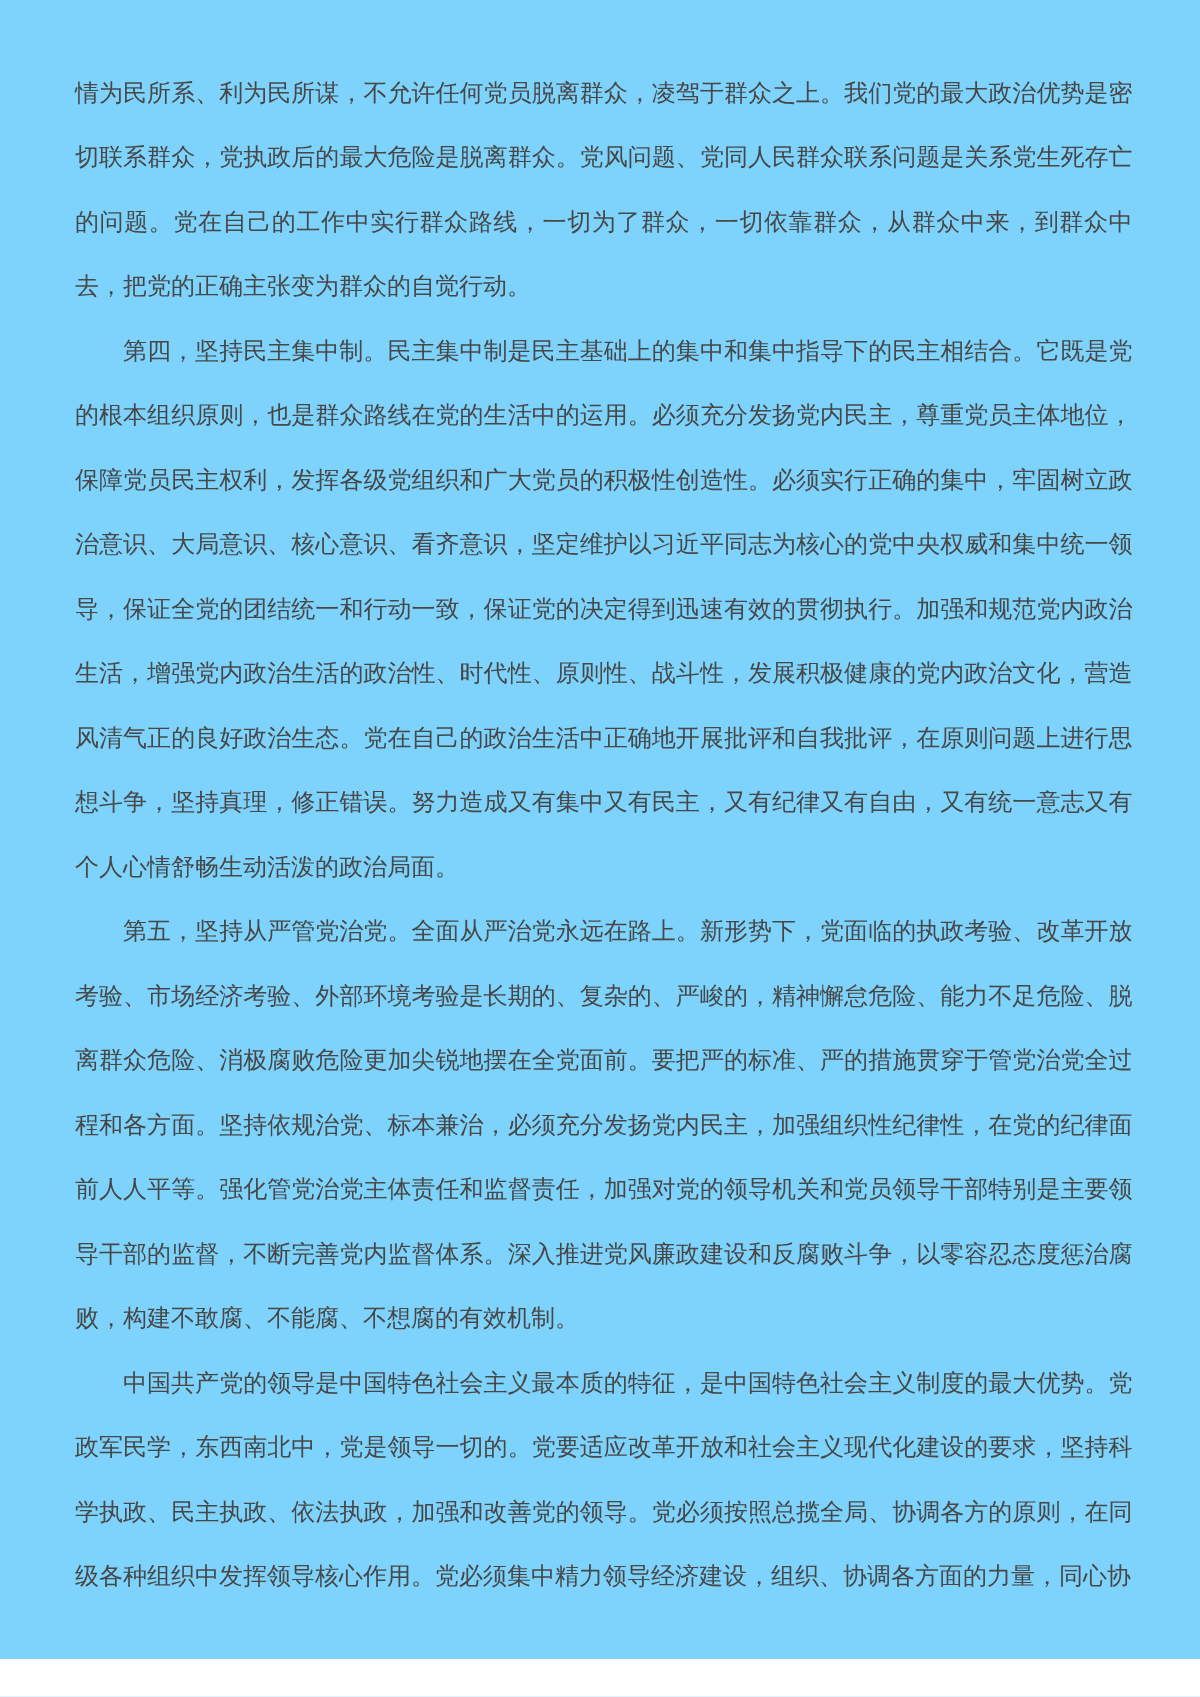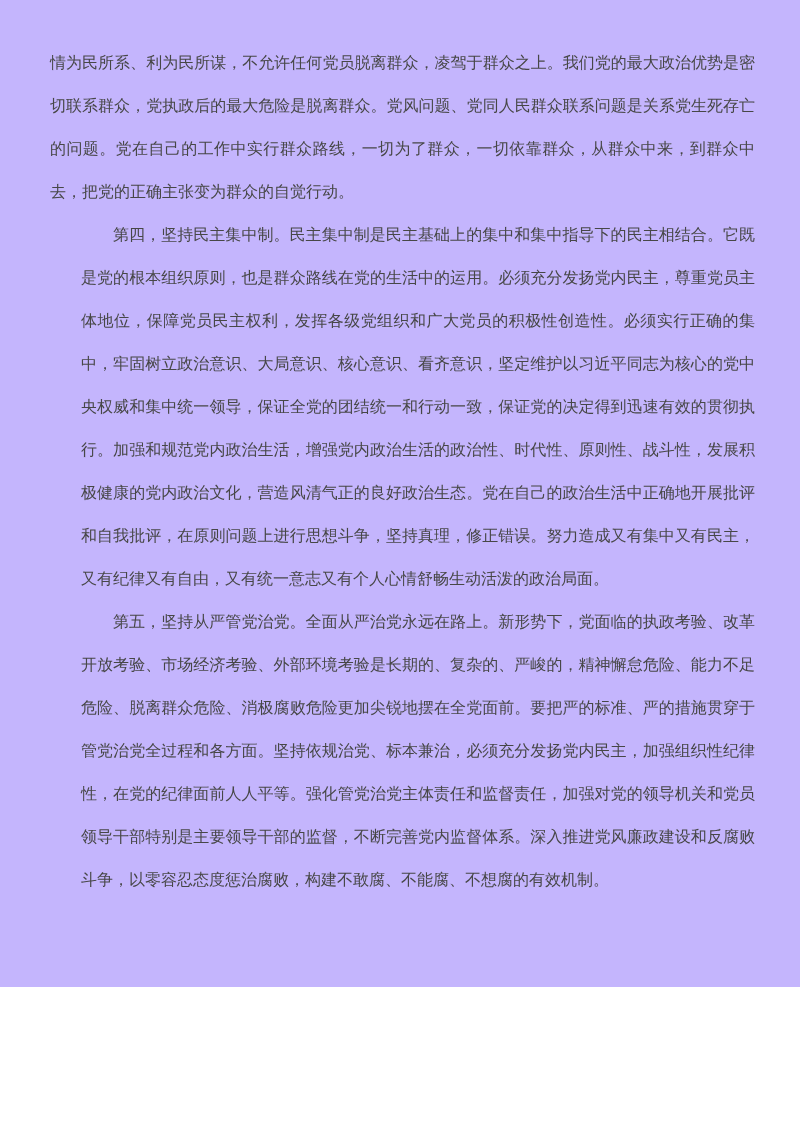--- a/index.html
+++ b/index.html
@@ -9,39 +9,39 @@
   }
   body {
     width: 800px;
     height: 1131px;
     overflow: hidden;
     font-family: "Liberation Sans", "DejaVu Sans", sans-serif;
   }
   .page {
     box-sizing: border-box;
     width: 800px;
-    height: 987px;
-    background: #c4b5fd;
+    height: 1106px;
+    background: #7dd3fc;
     padding: 41px 45px 0 50px;
   }
   .para {
     margin: 0;
     padding: 0;
     font-size: 16px;
     line-height: 43px;
     color: #474747;
     text-align: justify;
     text-justify: inter-ideograph;
     letter-spacing: 0px;
   }
   .indented {
     text-indent: 2em;
-    margin-left: 31px;
   }
 </style>
 </head>
 <body>
 
 <div class="page">
   <p class="para">情为民所系、利为民所谋，不允许任何党员脱离群众，凌驾于群众之上。我们党的最大政治优势是密切联系群众，党执政后的最大危险是脱离群众。党风问题、党同人民群众联系问题是关系党生死存亡的问题。党在自己的工作中实行群众路线，一切为了群众，一切依靠群众，从群众中来，到群众中去，把党的正确主张变为群众的自觉行动。</p>
   <p class="para indented">第四，坚持民主集中制。民主集中制是民主基础上的集中和集中指导下的民主相结合。它既是党的根本组织原则，也是群众路线在党的生活中的运用。必须充分发扬党内民主，尊重党员主体地位，保障党员民主权利，发挥各级党组织和广大党员的积极性创造性。必须实行正确的集中，牢固树立政治意识、大局意识、核心意识、看齐意识，坚定维护以习近平同志为核心的党中央权威和集中统一领导，保证全党的团结统一和行动一致，保证党的决定得到迅速有效的贯彻执行。加强和规范党内政治生活，增强党内政治生活的政治性、时代性、原则性、战斗性，发展积极健康的党内政治文化，营造风清气正的良好政治生态。党在自己的政治生活中正确地开展批评和自我批评，在原则问题上进行思想斗争，坚持真理，修正错误。努力造成又有集中又有民主，又有纪律又有自由，又有统一意志又有个人心情舒畅生动活泼的政治局面。</p>
   <p class="para indented">第五，坚持从严管党治党。全面从严治党永远在路上。新形势下，党面临的执政考验、改革开放考验、市场经济考验、外部环境考验是长期的、复杂的、严峻的，精神懈怠危险、能力不足危险、脱离群众危险、消极腐败危险更加尖锐地摆在全党面前。要把严的标准、严的措施贯穿于管党治党全过程和各方面。坚持依规治党、标本兼治，必须充分发扬党内民主，加强组织性纪律性，在党的纪律面前人人平等。强化管党治党主体责任和监督责任，加强对党的领导机关和党员领导干部特别是主要领导干部的监督，不断完善党内监督体系。深入推进党风廉政建设和反腐败斗争，以零容忍态度惩治腐败，构建不敢腐、不能腐、不想腐的有效机制。</p>
+  <p class="para indented">中国共产党的领导是中国特色社会主义最本质的特征，是中国特色社会主义制度的最大优势。党政军民学，东西南北中，党是领导一切的。党要适应改革开放和社会主义现代化建设的要求，坚持科学执政、民主执政、依法执政，加强和改善党的领导。党必须按照总揽全局、协调各方的原则，在同级各种组织中发挥领导核心作用。党必须集中精力领导经济建设，组织、协调各方面的力量，同心协</p>
 </div>
 
 </body></html>

